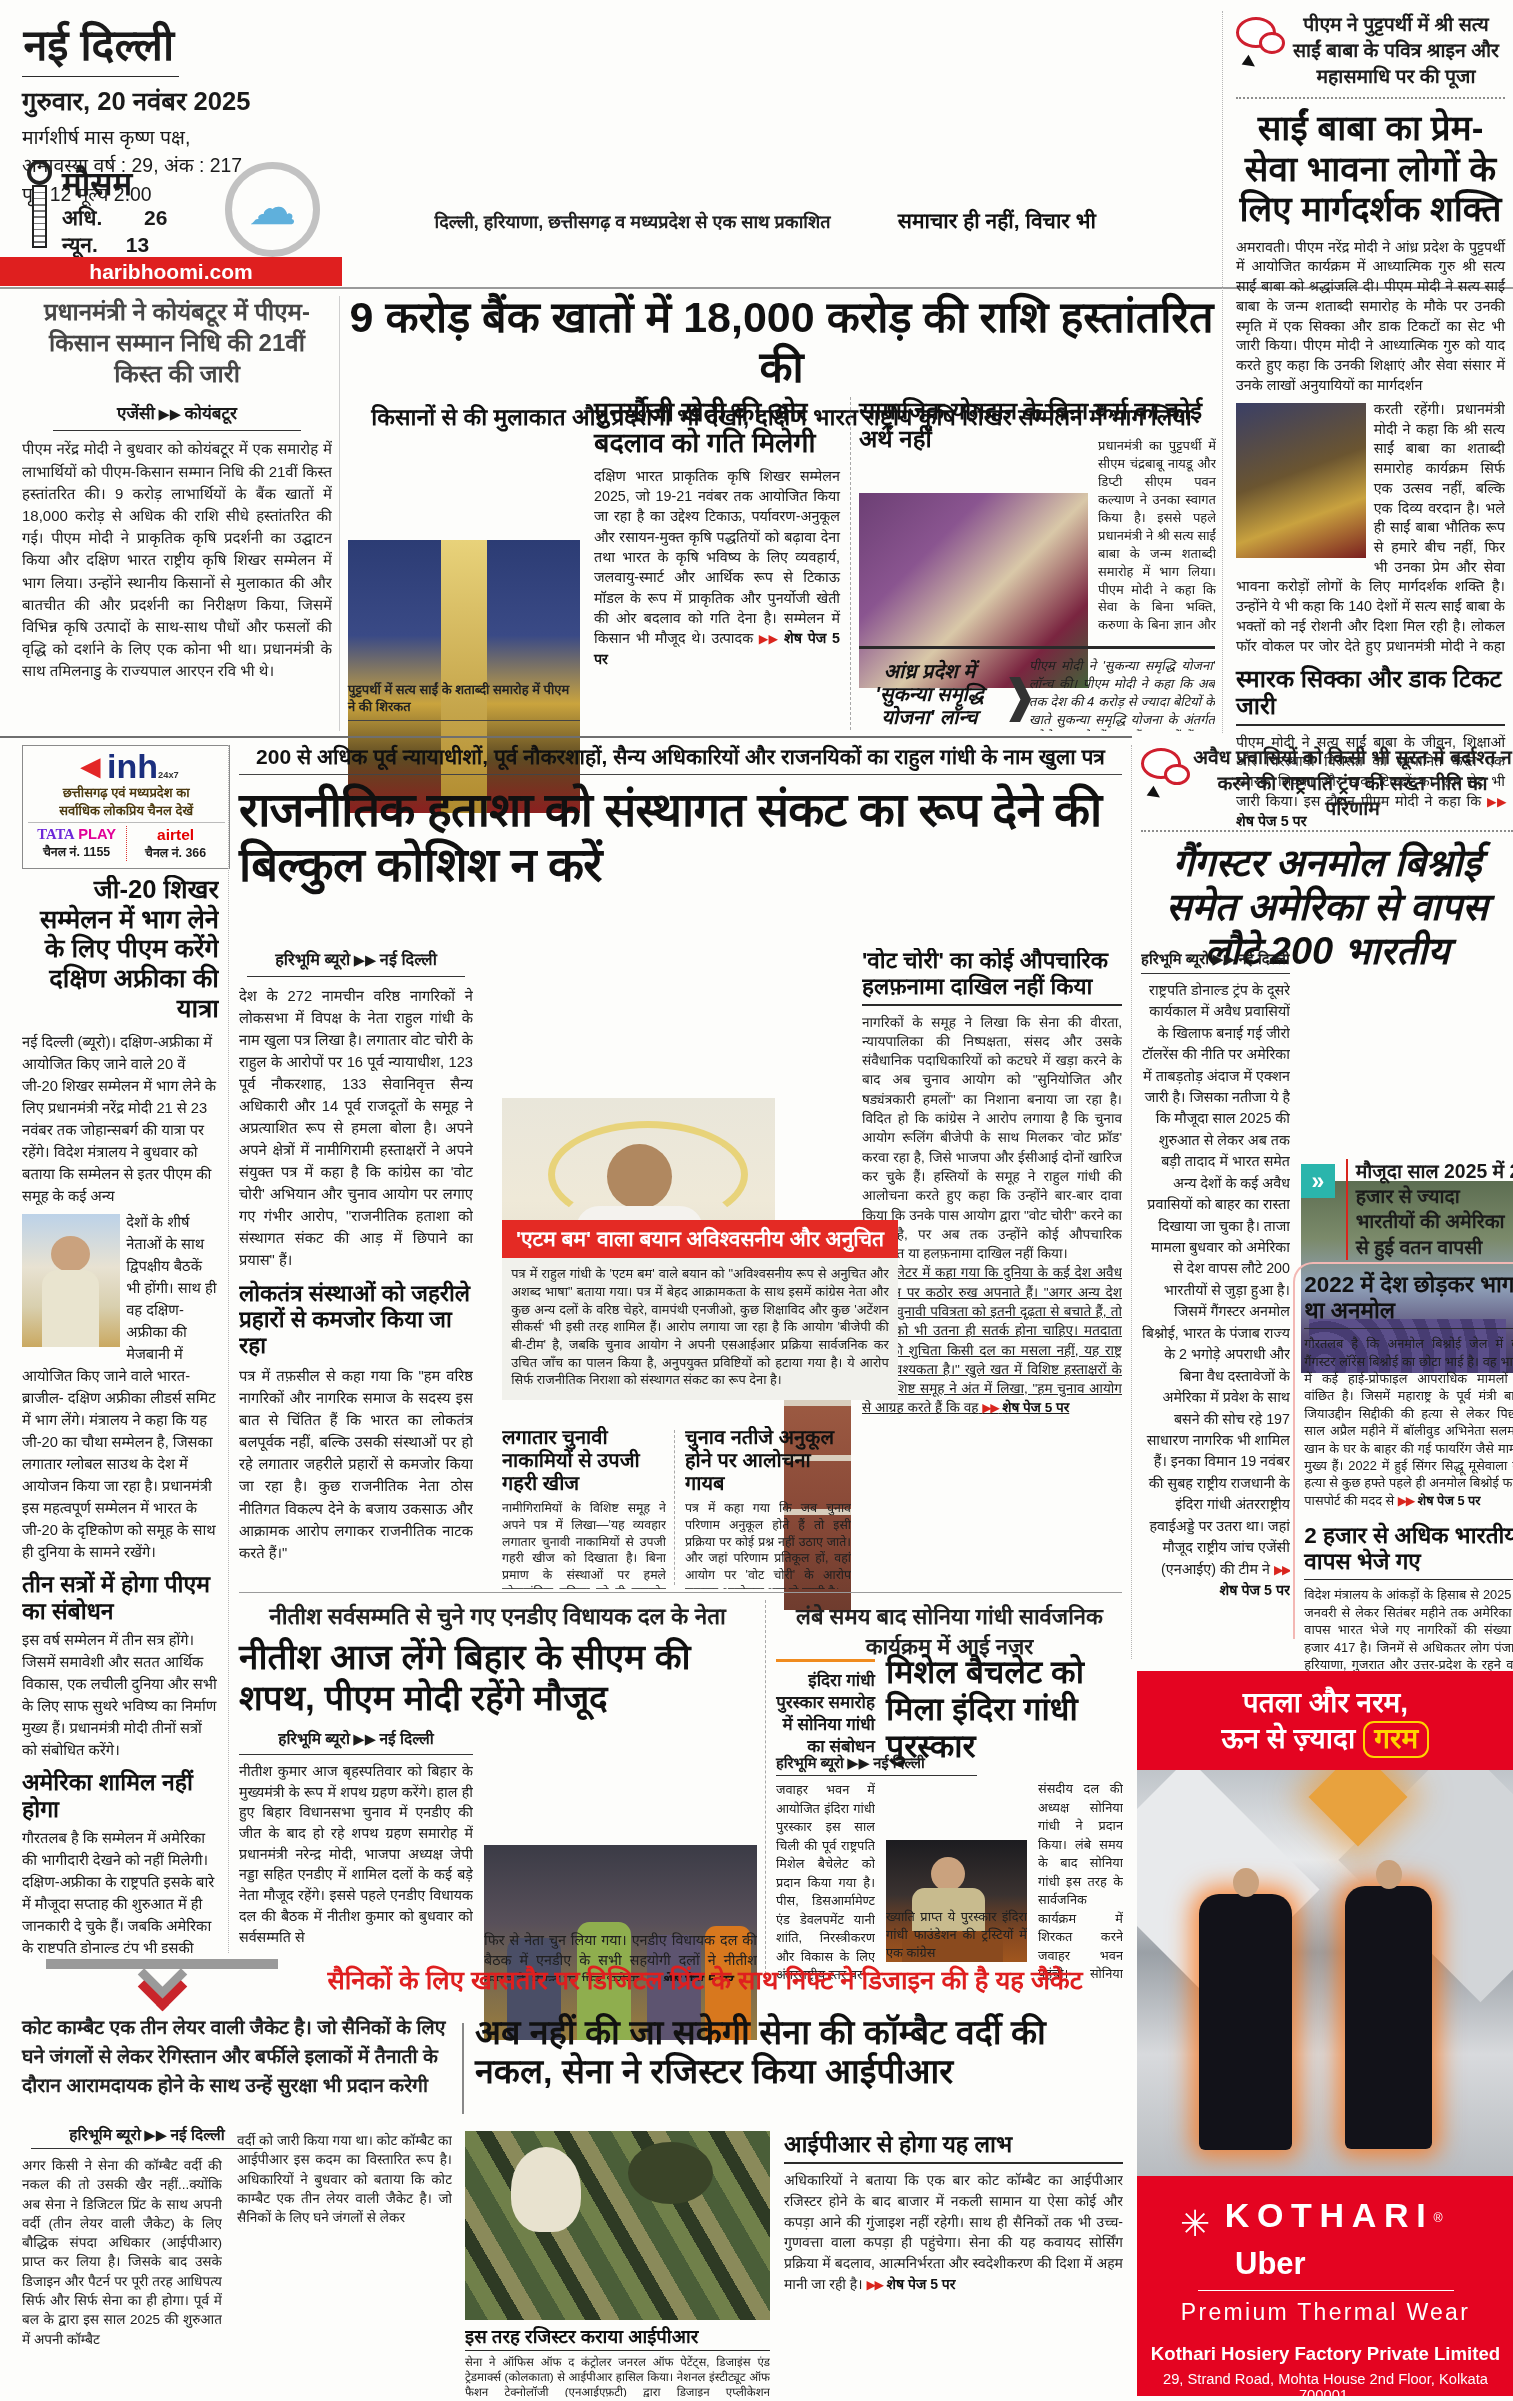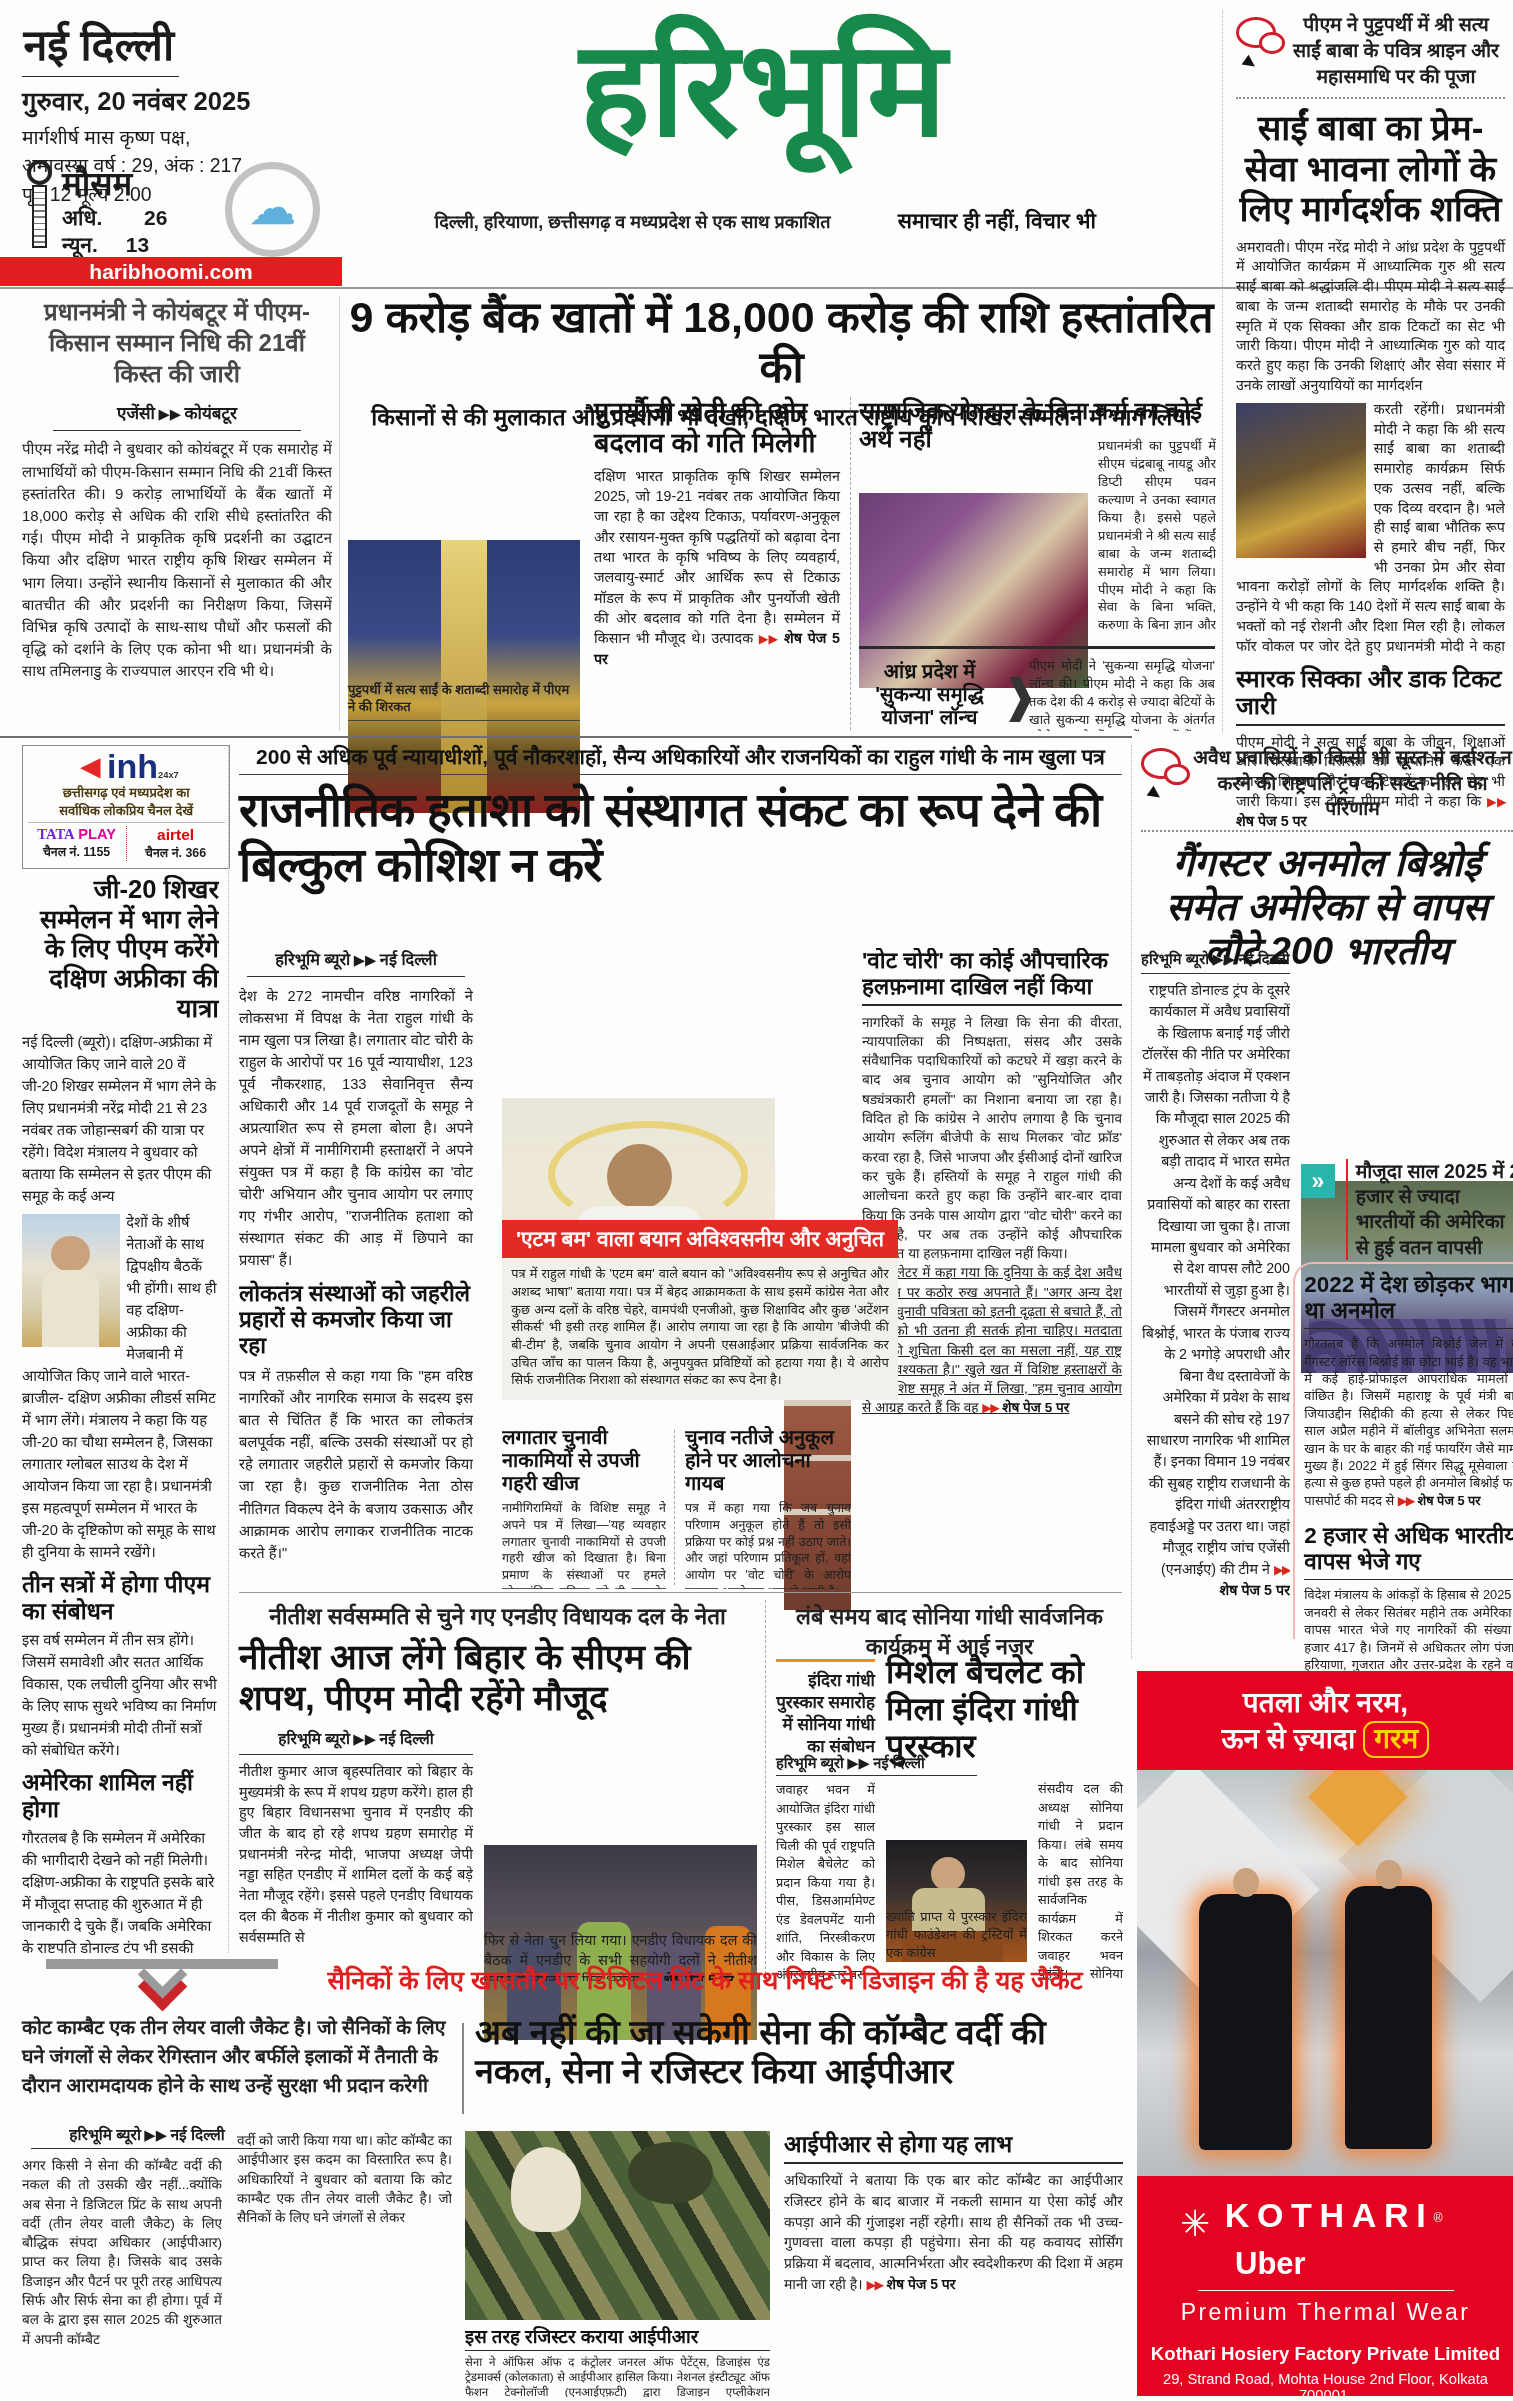--- a/index.html
+++ b/index.html
@@ -56,21 +56,20 @@
       <div class="abs" style="left:203px;top:1.5px;width:81px;height:81px;border:7px solid #c2c2c2;border-radius:50%;text-align:center;">
         <span style="font-size:48px;color:#5fb0dc;line-height:77px;">☁</span>
       </div>
     </div>
   </div>
   <div class="abs redbar ctr" style="left:0;top:257px;width:342px;height:29px;font-size:21px;line-height:29px;">
     <span>haribhoomi.com</span>
   </div>
 
   <div class="abs" style="left:430px;top:6.2px;width:666px;height:249px;">
-    <div class="ctr" style="font-size:133px;font-weight:800;color:#17894a;line-height:1.25;">हरिभूमि</div>
     <div class="abs" style="left:4.6px;top:203px;font-size:18px;font-weight:bold;color:#222;">दिल्ली, हरियाणा, छत्तीसगढ़ व मध्यप्रदेश से एक साथ प्रकाशित</div>
     <div class="abs" style="right:0px;top:200px;font-size:21px;font-weight:bold;color:#111;">समाचार ही नहीं, विचार भी</div>
   </div>
 
   <div class="abs rule" style="left:0;top:287px;width:1514px;height:1.5px;"></div>
   <div class="abs dot-v" style="left:1222px;top:11px;height:722px;"></div>
 
   <div class="abs" style="left:1236px;top:12.4px;width:269px;height:720px;">
     <div style="position:relative;min-height:74px;" class="kick-dotted">
       <div class="bub" style="left:0;top:4.6px;width:34px;height:25px;"></div>
@@ -117,21 +116,21 @@
         <span>दक्षिण भारत प्राकृतिक कृषि शिखर सम्मेलन 2025, जो 19-21 नवंबर तक आयोजित किया जा रहा है का उद्देश्य टिकाऊ, पर्यावरण-अनुकूल और रसायन-मुक्त कृषि पद्धतियों को बढ़ावा देना तथा भारत के कृषि भविष्य के लिए व्यवहार्य, जलवायु-स्मार्ट और आर्थिक रूप से टिकाऊ मॉडल के रूप में प्राकृतिक और पुनर्योजी खेती की ओर बदलाव को गति देना है। सम्मेलन में किसान भी मौजूद थे। उत्पादक</span>
         <span class="more"><span class="arr">▶▶</span> <span>शेष पेज 5 पर</span></span>
       </div>
     </div>
     <div class="abs dash-v" style="left:502px;top:104px;height:333px;"></div>
 
     <div class="abs" style="left:511px;top:104px;width:356px;height:338px;">
       <div class="hl" style="font-size:24px;">सामाजिक योगदान के बिना कर्म का कोई अर्थ नहीं</div>
       <div class="abs photo" style="left:0;top:40px;width:229px;height:195px;background:linear-gradient(135deg,#6c3f74 0%,#8a5590 30%,#d9c8a8 55%,#7a2540 80%,#42623a 100%);"></div>
       <div class="abs body jt ovh" style="left:239px;top:40px;width:118px;height:195px;font-size:13px;">प्रधानमंत्री का पुट्टपर्थी में सीएम चंद्रबाबू नायडू और डिप्टी सीएम पवन कल्याण ने उनका स्वागत किया है। इससे पहले प्रधानमंत्री ने श्री सत्य साईं बाबा के जन्म शताब्दी समारोह में भाग लिया। पीएम मोदी ने कहा कि सेवा के बिना भक्ति, करुणा के बिना ज्ञान और सामाजिक योगदान के बिना कर्म का कोई अर्थ नहीं है। प्रधानमंत्री का मुख्यमंत्री एन चंद्रबाबू नायडू ने अभिनंदन किया।</div>
-      <div class="abs" style="left:0;top:249px;width:356px;height:88px;border-top:3.1px solid #2a2a2a;padding-top:6.2px;">
+      <div class="abs" style="left:0;top:249px;width:356px;height:88px;border-top:3.1px solid #2a2a2a;padding-top:6.2px;font-style:italic;">
         <div class="abs hl" style="left:0;top:11px;width:141px;font-size:20px;text-align:center;">आंध्र प्रदेश में 'सुकन्या समृद्धि योजना' लॉन्च</div>
         <div class="abs" style="left:142px;top:20px;font-size:45px;color:#333;"><span>❱</span></div>
         <div class="abs body jt ovh" style="left:170px;top:7.7px;width:186px;height:74px;font-size:13px;">पीएम मोदी ने 'सुकन्या समृद्धि योजना' लॉन्च की। पीएम मोदी ने कहा कि अब तक देश की 4 करोड़ से ज्यादा बेटियों के खाते सुकन्या समृद्धि योजना के अंतर्गत खोले जा चुके हैं। इन बैंक खातों में सवा 3 लाख करोड़ की राशि जमा कराई जा चुकी है।</div>
       </div>
     </div>
   </div>
   <div class="abs" style="left:0;top:736px;width:1132px;height:1.5px;background:#6f6f6f;"></div>
 
   <div class="abs" style="left:22px;top:745px;width:197px;height:116px;border:1.5px solid #8a8a8a;padding:3.1px 4.6px;">
     <div class="ctr" style="font-size:34px;font-weight:800;color:#1b2f7e;line-height:1;">

